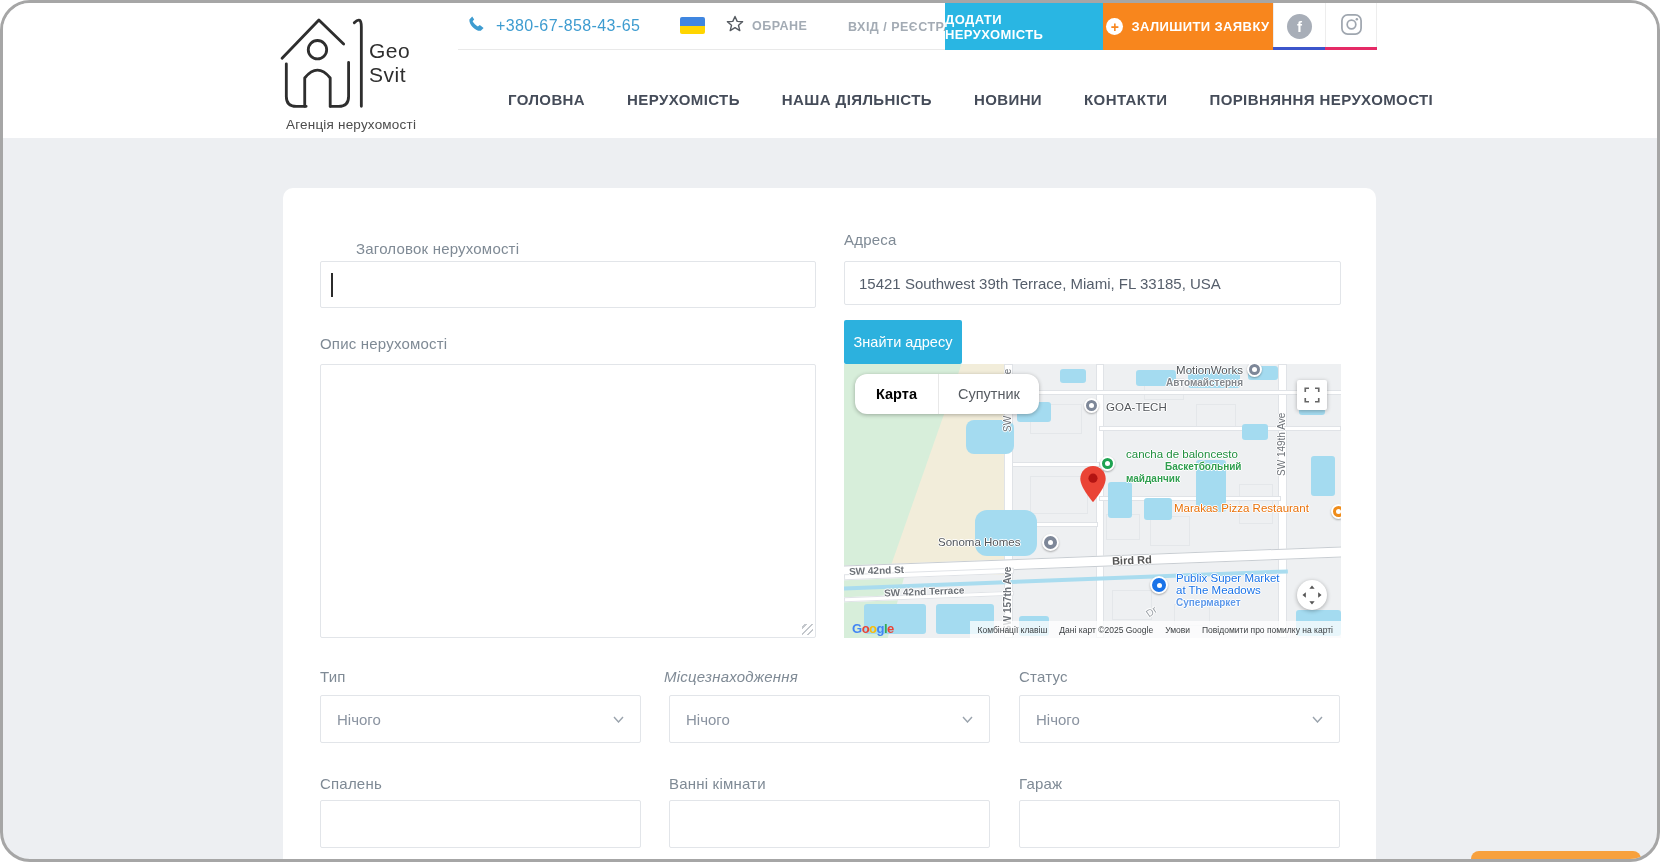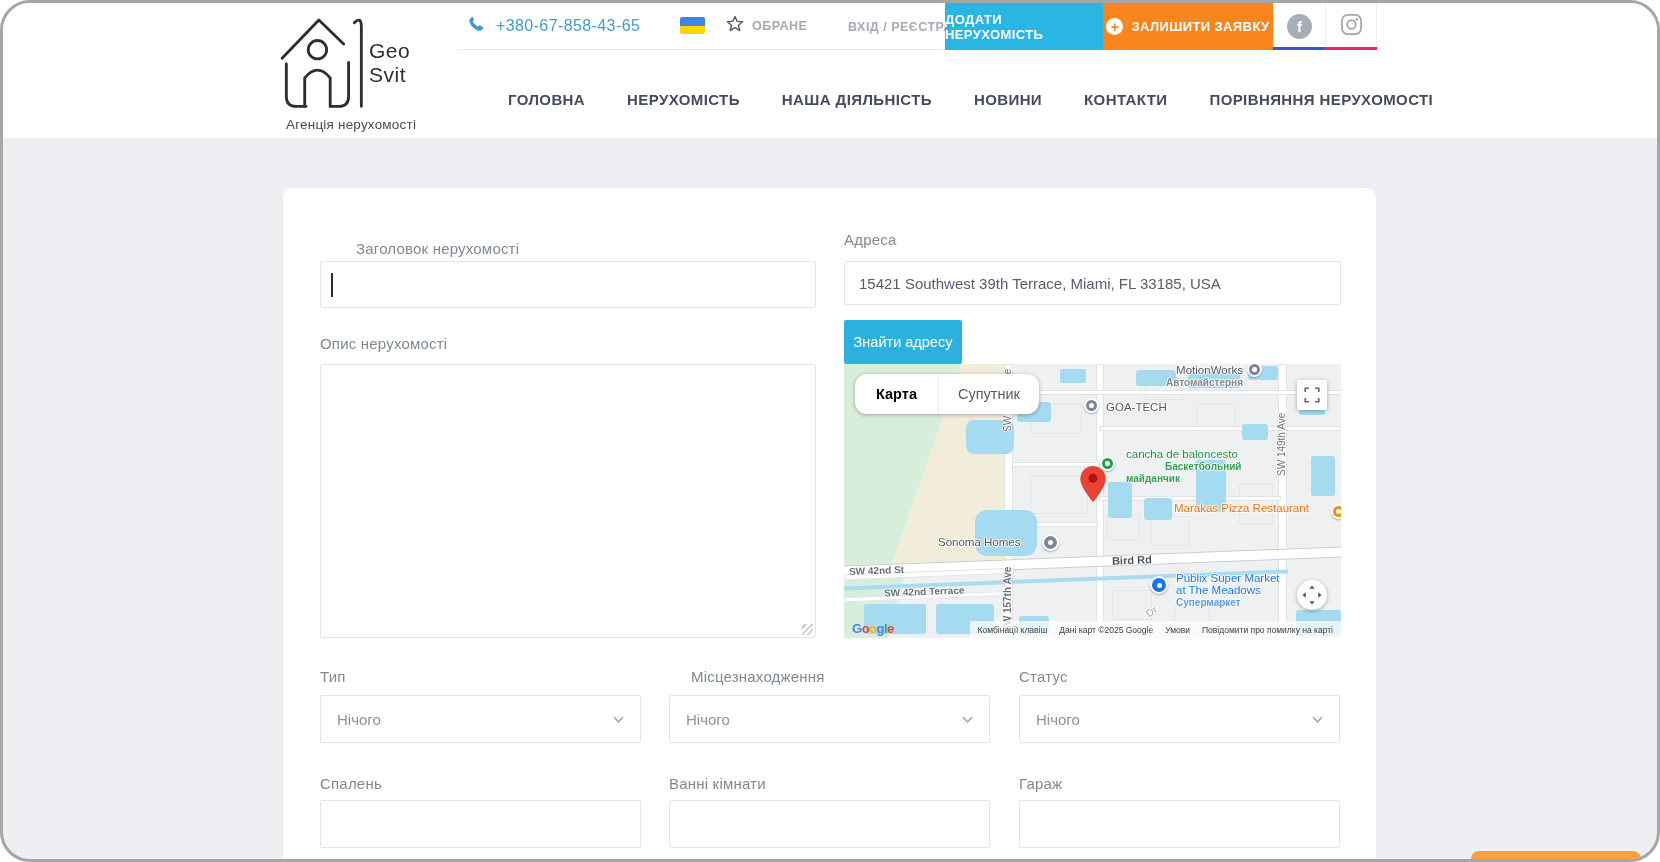--- a/index.html
+++ b/index.html
@@ -300,21 +300,21 @@
     </div>
 
     <div class="f-label" style="left:37px; top:480px;">Тип</div>
     <div class="select-box" style="left:37px; top:507px;">
       <span>Нічого</span>
       <svg width="11" height="7" viewBox="0 0 11 7" fill="none" stroke="#9aa3ad" stroke-width="1.4">
           <path d="M1 1l4.5 5L10 1"></path>
         </svg>
     </div>
 
-    <div class="f-label" style="left:408px; top:480px;">Місцезнаходження</div>
+    <div class="f-label" style="left:381px; top:480px;font-style:italic;">Місцезнаходження</div>
     <div class="select-box" style="left:386px; top:507px;">
       <span>Нічого</span>
       <svg width="11" height="7" viewBox="0 0 11 7" fill="none" stroke="#9aa3ad" stroke-width="1.4">
           <path d="M1 1l4.5 5L10 1"></path>
         </svg>
     </div>
 
     <div class="f-label" style="left:736px; top:480px;">Статус</div>
     <div class="select-box" style="left:736px; top:507px;">
       <span>Нічого</span>

